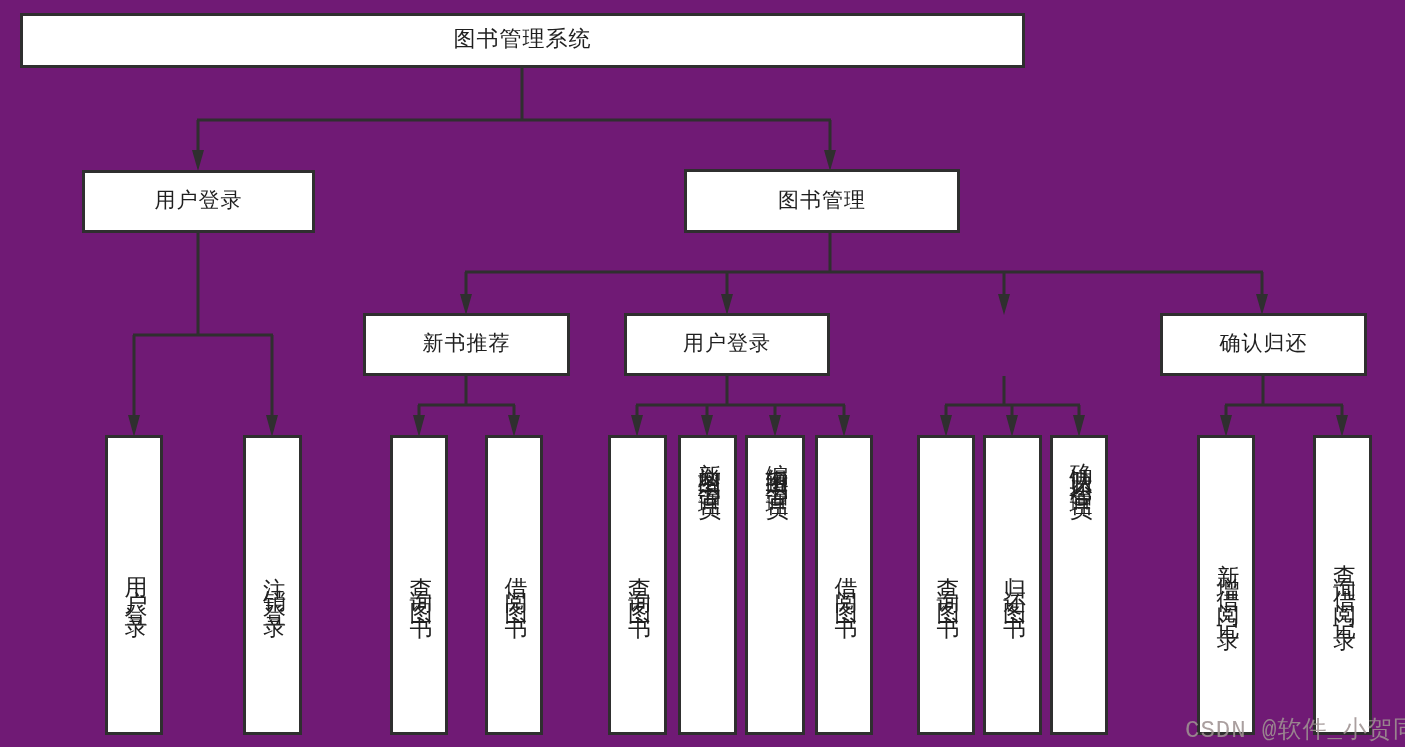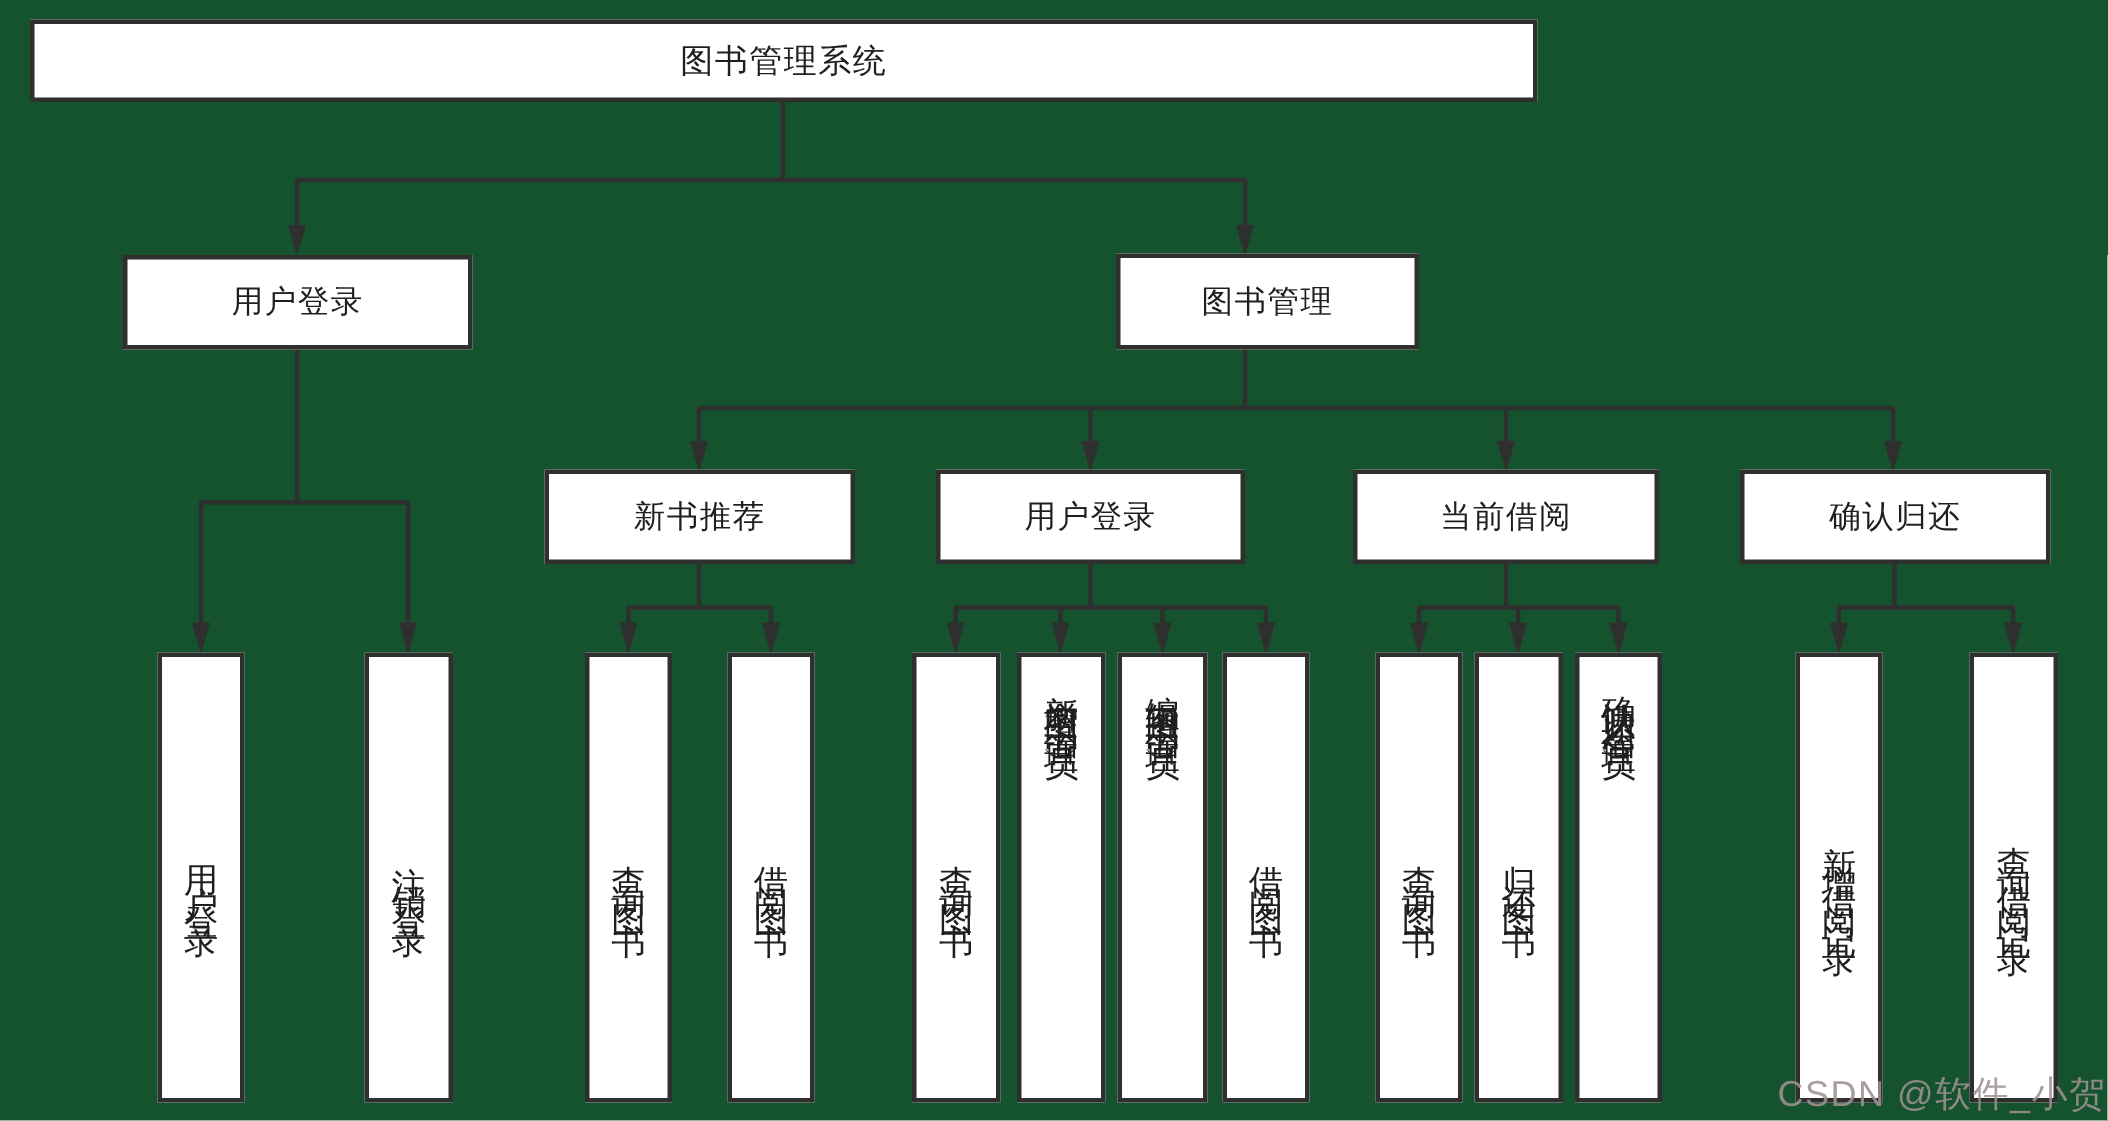--- a/index.html
+++ b/index.html
@@ -3,22 +3,22 @@
 <meta charset="utf-8">
 <style>
   :root{
     --line:#2f2f2f;
     --text:#1f1f1f;
   }
   html,body{margin:0;padding:0;background:#ffffff;}
   #stage{
     position:relative;
     width:1405px;height:747px;
-    background:#14532d;
-    font-family:Liberation Sans, sans-serif;
+    background:#701a75;
+    font-family:Liberation Mono, monospace;
     overflow:hidden;
   }
   #connectors{
     position:absolute;left:0;top:0;width:1405px;height:747px;
   }
   #connectors path{stroke:var(--line);stroke-width:3;fill:none;}
   #connectors polygon{fill:var(--line);stroke:none;}
   .hbox{
     position:absolute;
     box-sizing:border-box;
@@ -102,32 +102,29 @@
     <polygon points="1336,415 1348,415 1342,437"></polygon>
   </svg>
 
   <div class="hbox title" style="left:20px;top:13px;width:1005px;height:55px">
     <span>图书管理系统</span>
   </div>
 
   <div class="hbox" style="left:82px;top:170px;width:233px;height:63px">
     <span>用户登录</span>
   </div>
-  <div class="hbox" style="left:744px;top:169px;width:202px;height:64px">
+  <div class="hbox" style="left:684px;top:169px;width:276px;height:64px">
     <span>图书管理</span>
   </div>
 
   <div class="hbox" style="left:363px;top:313px;width:207px;height:63px">
     <span>新书推荐</span>
   </div>
   <div class="hbox" style="left:624px;top:313px;width:206px;height:63px">
     <span>用户登录</span>
-  </div>
-  <div class="hbox" style="left:902px;top:313px;width:204px;height:63px">
-    <span>当前借阅</span>
   </div>
   <div class="hbox" style="left:1160px;top:313px;width:207px;height:63px">
     <span>确认归还</span>
   </div>
 
   <div class="vbox" style="left:105px;width:58px">
     <span>用户登录</span>
   </div>
   <div class="vbox" style="left:243px;width:59px">
     <span>注销登录</span>

